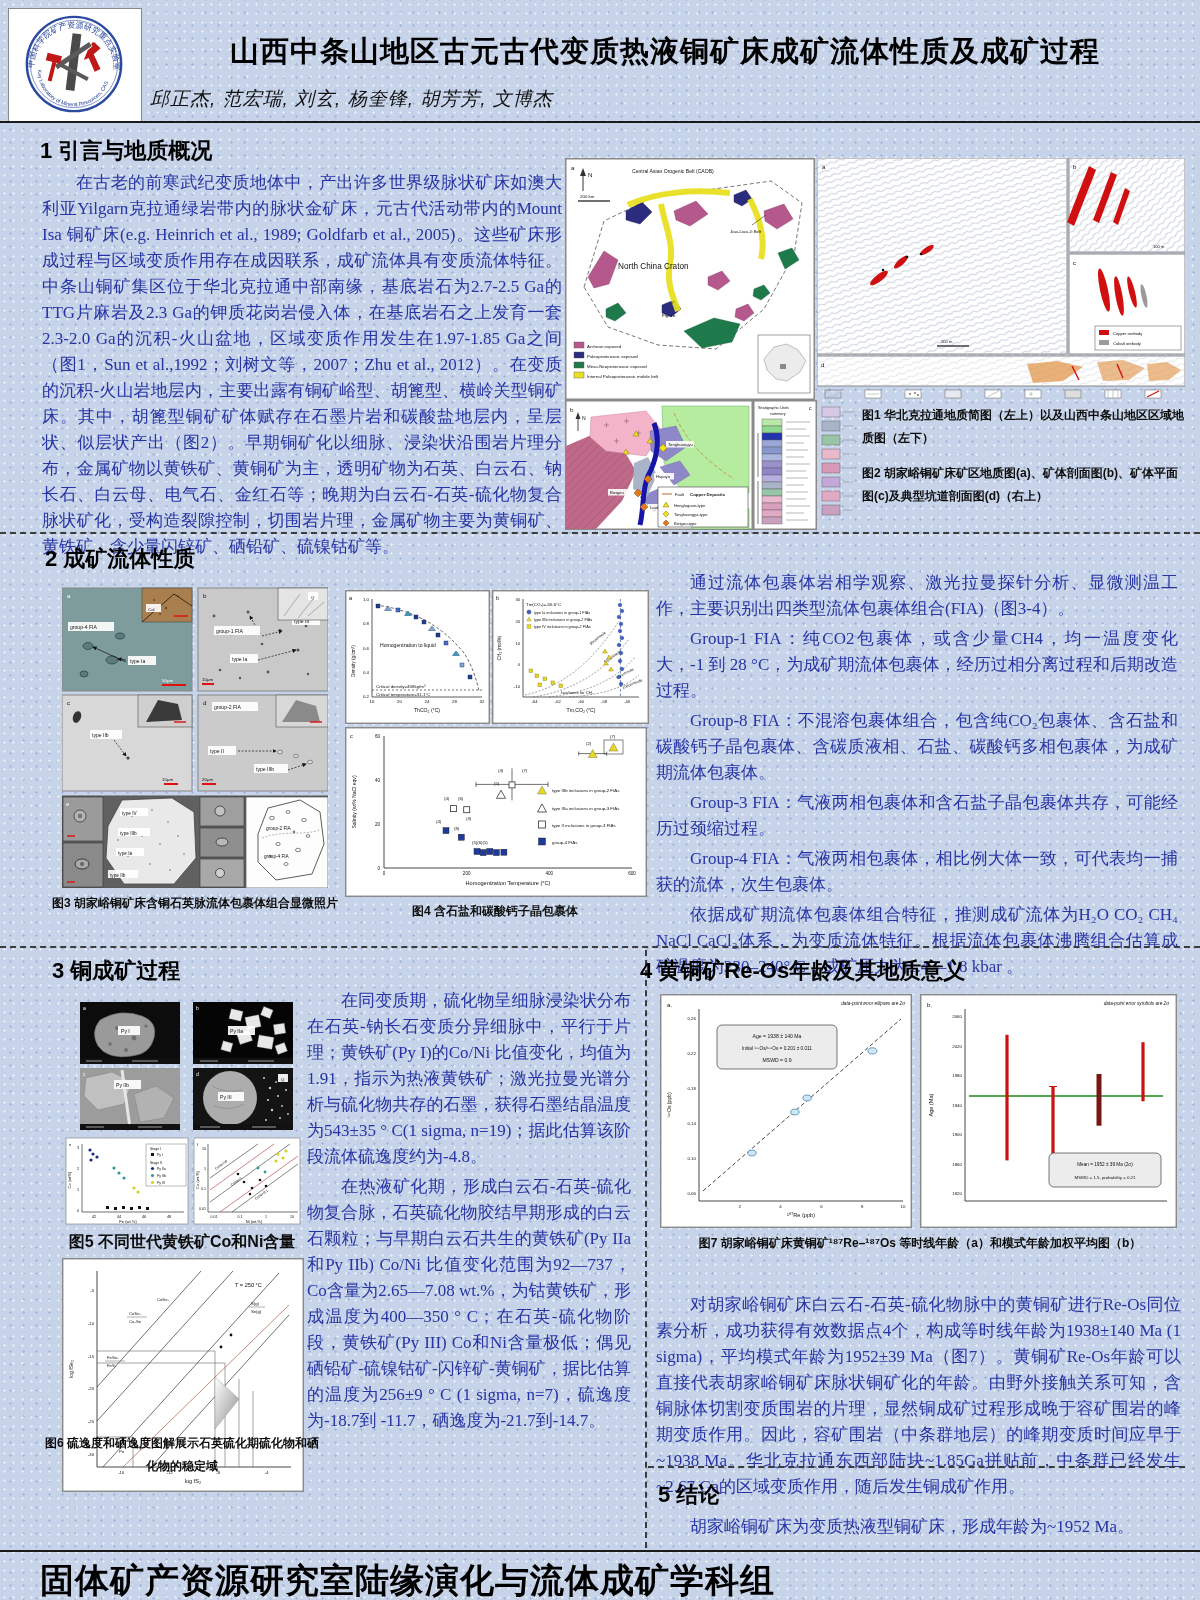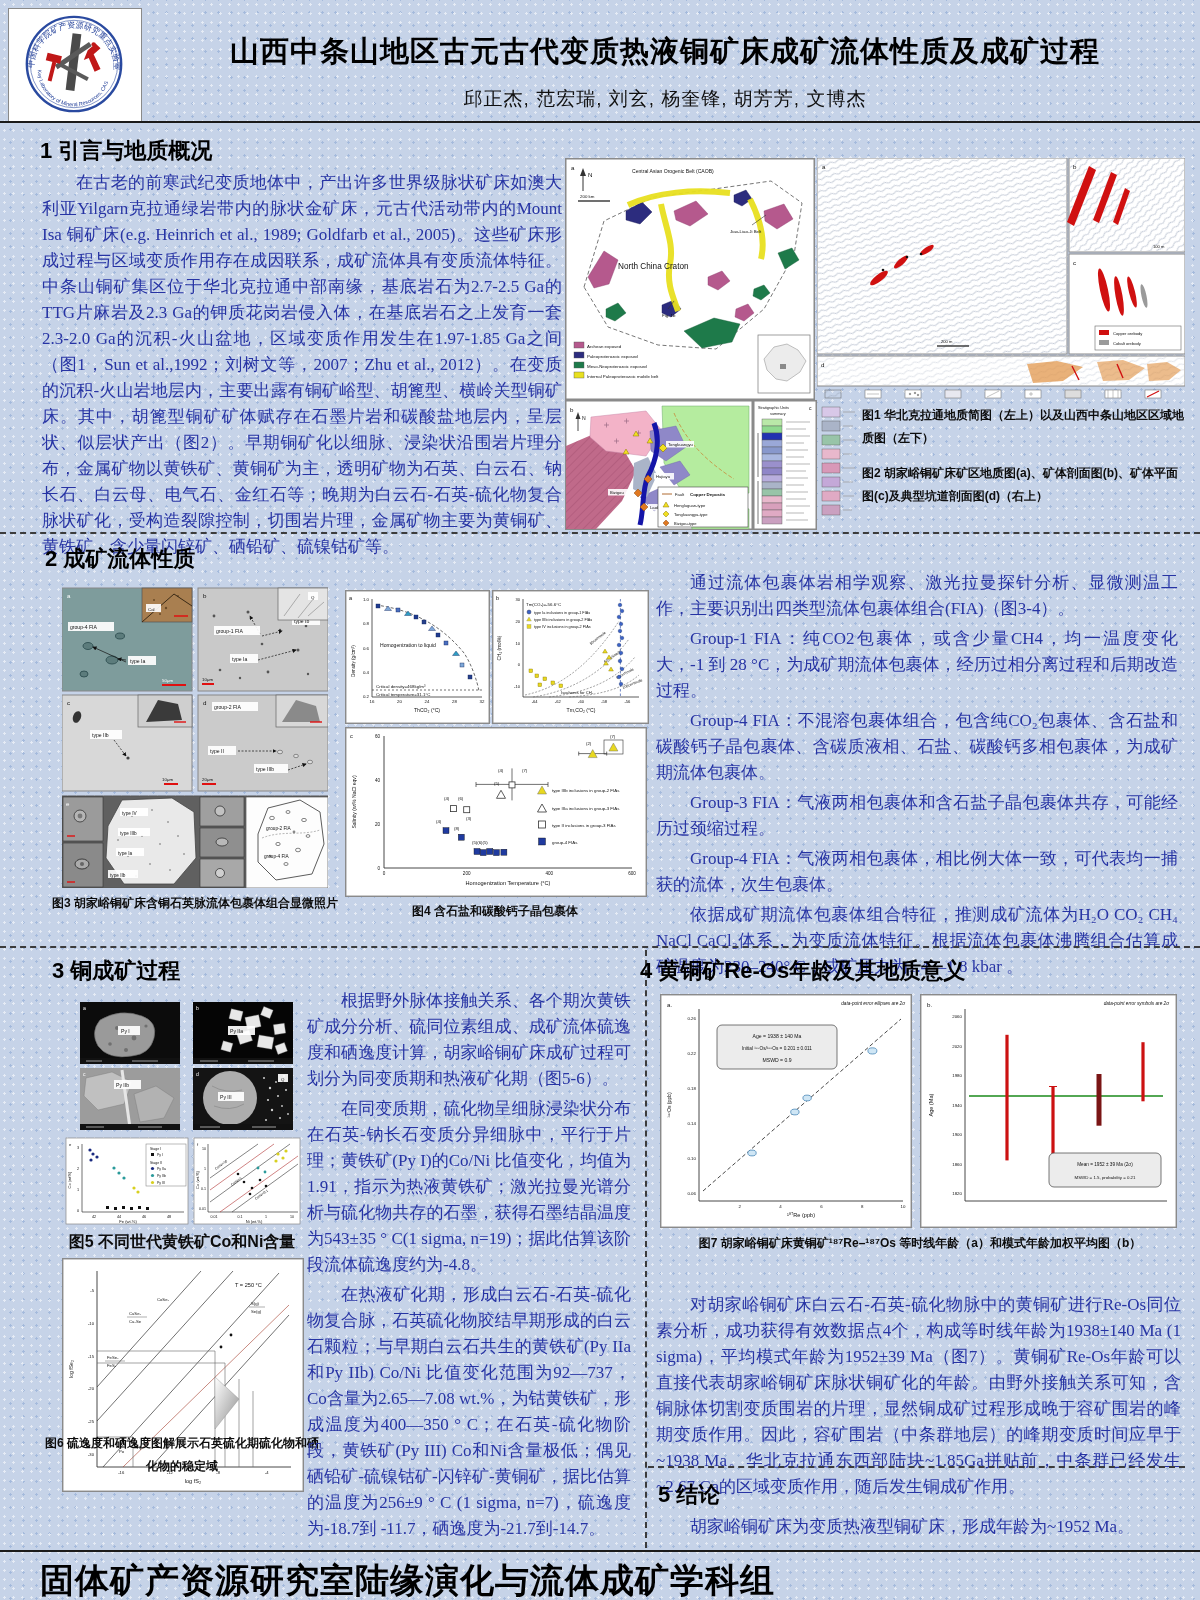--- a/index.html
+++ b/index.html
@@ -9,21 +9,21 @@
     background-image:
       radial-gradient(rgba(255,255,255,.55) 1px, transparent 1.3px),
       radial-gradient(rgba(110,145,200,.38) 1px, transparent 1.4px);
     background-size:9px 9px,13px 13px;
     background-position:0 0,4px 6px;
     font-family:"Liberation Sans",sans-serif;
   }
   .abs{position:absolute;}
   .panelbox{background:#fff;border:1px solid #8a8a8a;}
   .title{font-weight:bold;font-size:29px;color:#000;text-align:center;letter-spacing:1px;font-family:"Liberation Sans",sans-serif;}
-  .authors{font-size:19px;color:#101010;text-align:center;letter-spacing:1px;}
+  .authors{font-size:19px;color:#101010;text-align:left;letter-spacing:1px;font-style:italic;}
   .rule{background:#1a1a1a;height:2px;}
   .sec-h{font-weight:bold;font-size:22px;color:#000;}
   .body-txt{font-family:"Liberation Serif",serif;font-size:17px;line-height:26px;color:#2734a4;text-align:justify;}
   .body-txt p{margin:4px;text-indent:2em;}
   .cap{font-size:12px;line-height:23px;font-weight:600;color:#0d0d0d;text-align:center;}
   .cap-left{text-align:left;}
   .hdash{border-top:2px dashed #3c3c3c;height:0;}
   .vdash{border-left:2px dashed #3c3c3c;width:0;}
   .footer-text{font-weight:bold;font-size:34px;color:#000;letter-spacing:1px;padding-left:40px;}
   svg{display:block;}
@@ -723,21 +723,21 @@
         <rect x="192.5" y="110" width="7" height="7" fill="#1f3a9f" stroke="#111" stroke-width="0.4"></rect>
         <text class="t43" x="206" y="116">group-4 FIAs</text>
       </g>
     </svg>
   </div>
   <div class="abs cap" style="left:345px;top:900px;width:300px;">图4 含石盐和碳酸钙子晶包裹体</div>
 
   <div class="abs body-txt" style="left:652px;top:566px;width:530px;">
     <p>通过流体包裹体岩相学观察、激光拉曼探针分析、显微测温工作，主要识别出四类型流体包裹体组合(FIA)（图3-4）。</p>
     <p>Group-1 FIA：纯CO2包裹体，或含少量CH4，均一温度变化大，-1 到 28 °C，为成矿期流体包裹体，经历过相分离过程和后期改造过程。</p>
-    <p>Group-4 FIA：不混溶包裹体组合，包含纯CO₂包裹体、含石盐和碳酸钙子晶包裹体、含碳质液相、石盐、碳酸钙多相包裹体，为成矿期流体包裹体。</p>
+    <p>Group-8 FIA：不混溶包裹体组合，包含纯CO₂包裹体、含石盐和碳酸钙子晶包裹体、含碳质液相、石盐、碳酸钙多相包裹体，为成矿期流体包裹体。</p>
     <p>Group-3 FIA：气液两相包裹体和含石盐子晶包裹体共存，可能经历过颈缩过程。</p>
     <p>Group-4 FIA：气液两相包裹体，相比例大体一致，可代表均一捕获的流体，次生包裹体。</p>
     <p>依据成矿期流体包裹体组合特征，推测成矿流体为H₂O CO₂ CH₄ NaCl CaCl₂体系，为变质流体特征。根据流体包裹体沸腾组合估算成矿温度为230–240° C，成矿压力为1.4—1.8 kbar 。</p>
   </div>
 
   <div class="abs hdash" style="left:0;top:946px;width:1200px;"></div>
   <div class="abs vdash" style="left:645px;top:950px;height:598px;"></div>
 
   <div class="abs sec-h" style="left:45px;top:956px;margin-left:7px;">3 铜成矿过程</div>
 
@@ -988,21 +988,20 @@
         <text x="74" y="190">Py</text>
         <text x="56" y="194">Po</text>
       </g>
       <circle cx="158" cy="88" r="1.4" fill="#111"></circle>
       <circle cx="168" cy="76" r="1.4" fill="#111"></circle>
     </svg>
   </div>
   <div class="abs cap" style="left:44px;top:1432px;width:276px;">图6 硫逸度和硒逸度图解展示石英硫化期硫化物和硒化物的稳定域</div>
 
   <div class="abs body-txt" style="left:303px;top:984px;width:332px;">
-    <p>根据野外脉体接触关系、各个期次黄铁矿成分分析、硫同位素组成、成矿流体硫逸度和硒逸度计算，胡家峪铜矿床成矿过程可划分为同变质期和热液矿化期（图5-6）。</p>
     <p>在同变质期，硫化物呈细脉浸染状分布在石英-钠长石变质分异细脉中，平行于片理；黄铁矿(Py I)的Co/Ni 比值变化，均值为1.91，指示为热液黄铁矿；激光拉曼光谱分析与硫化物共存的石墨，获得石墨结晶温度为543±35 ° C(1 sigma, n=19)；据此估算该阶段流体硫逸度约为-4.8。</p>
     <p>在热液矿化期，形成白云石-石英-硫化物复合脉，石英硫化物胶结早期形成的白云石颗粒；与早期白云石共生的黄铁矿(Py IIa和Py IIb) Co/Ni 比值变化范围为92—737，Co含量为2.65—7.08 wt.%，为钴黄铁矿，形成温度为400—350 ° C；在石英-硫化物阶段，黄铁矿(Py III) Co和Ni含量极低；偶见硒铅矿-硫镍钴矿-闪锌矿-黄铜矿，据比估算的温度为256±9 ° C (1 sigma, n=7)，硫逸度为-18.7到 -11.7，硒逸度为-21.7到-14.7。</p>
   </div>
 
   <div class="abs sec-h" style="left:640px;top:956px;">4 黄铜矿Re-Os年龄及其地质意义</div>
 
   <div class="abs" style="left:660px;top:994px;">
     <svg width="250" height="232" viewBox="0 0 250 232" class="panelbox">
       <rect x="0" y="0" width="250" height="232" fill="#fff" stroke="#999"></rect>
       <text class="t6" x="6" y="12">a.</text>

